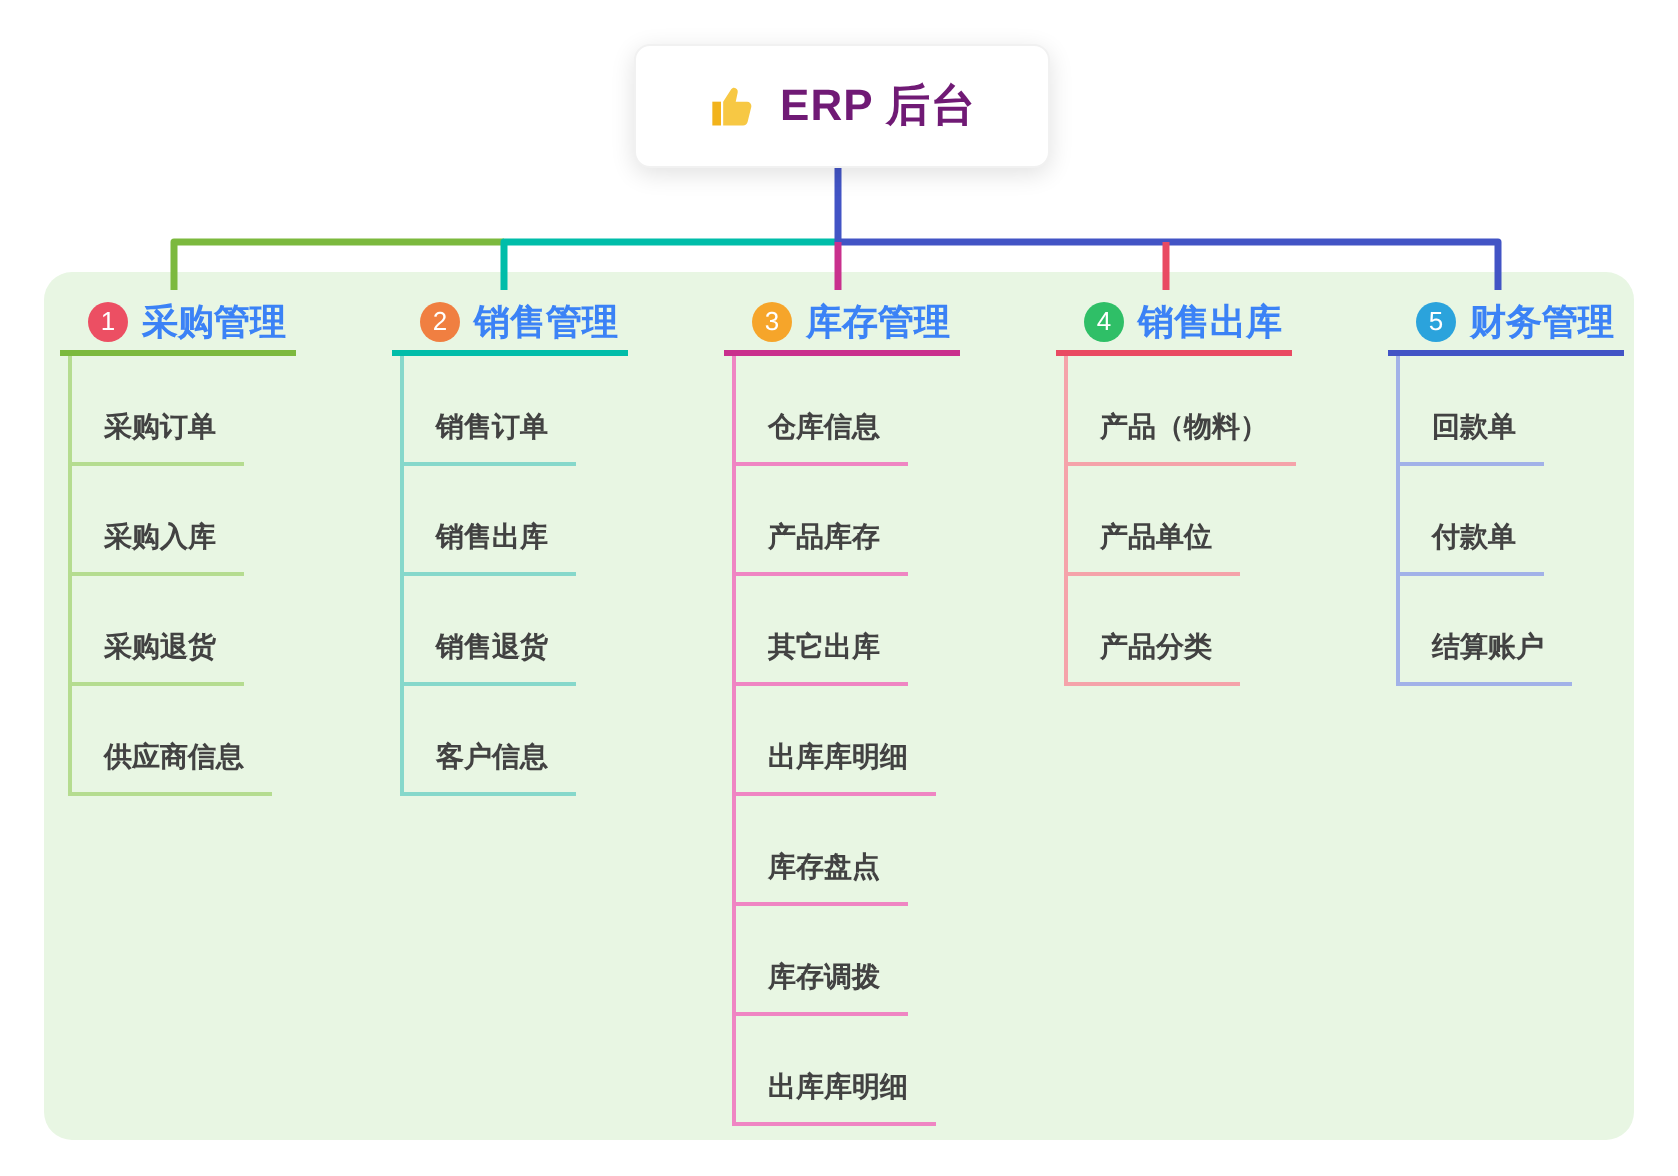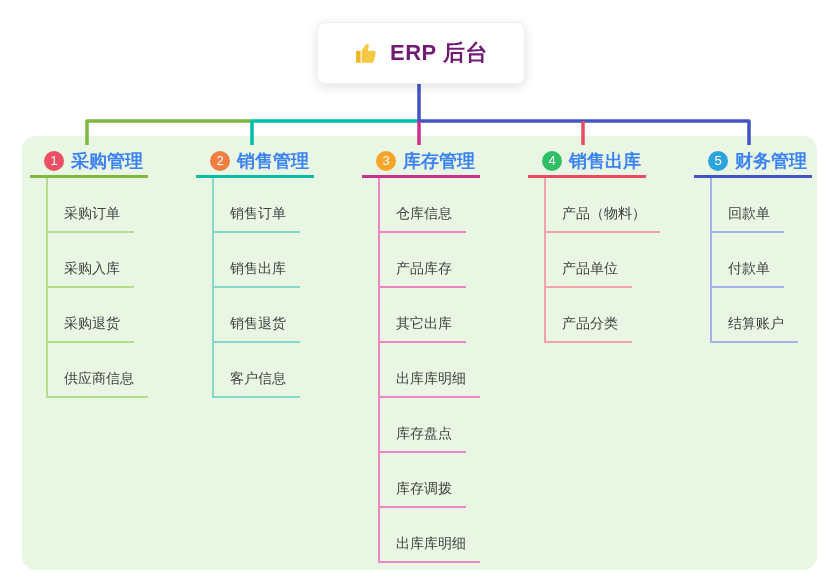--- a/index.html
+++ b/index.html
@@ -13,21 +13,21 @@
     border-radius:8px;box-shadow:0 3px 12px rgba(0,0,0,0.12);display:flex;align-items:center;justify-content:center;gap:10px;z-index:2;}
   .root-label{font-size:22px;font-weight:600;color:#701a75;letter-spacing:0.5px;white-space:nowrap;}
   .thumb-icon{width:26px;height:26px;display:block;}
 
   .branch{position:absolute;top:147px;width:118px;z-index:2;}
   .branch-header{display:flex;align-items:center;gap:7px;height:28px;border-bottom:3px solid var(--main);cursor:default;}
   .badge{margin-left:14px;flex:0 0 auto;width:20px;height:20px;border-radius:50%;background:var(--badge);
     color:#ffffff;font-size:13px;line-height:20px;text-align:center;font-weight:400;}
   .branch-title{font-size:18px;font-weight:600;color:#3b82f6;white-space:nowrap;}
 
-  .children{margin-left:16px;border-left:2px solid var(--light);width:max-content;}
+  .children{margin-left:4px;border-left:2px solid var(--light);width:max-content;font-weight:bold;}
   .child{height:55px;display:flex;align-items:flex-end;padding:0 14px 8px 16px;border-bottom:2px solid var(--light);
     width:max-content;box-sizing:border-box;white-space:nowrap;cursor:default;}
   .child span{font-size:14px;color:#424242;}
 </style>
 </head>
 <body>
 
 <div class="canvas">
 
   <div class="panel"></div>

